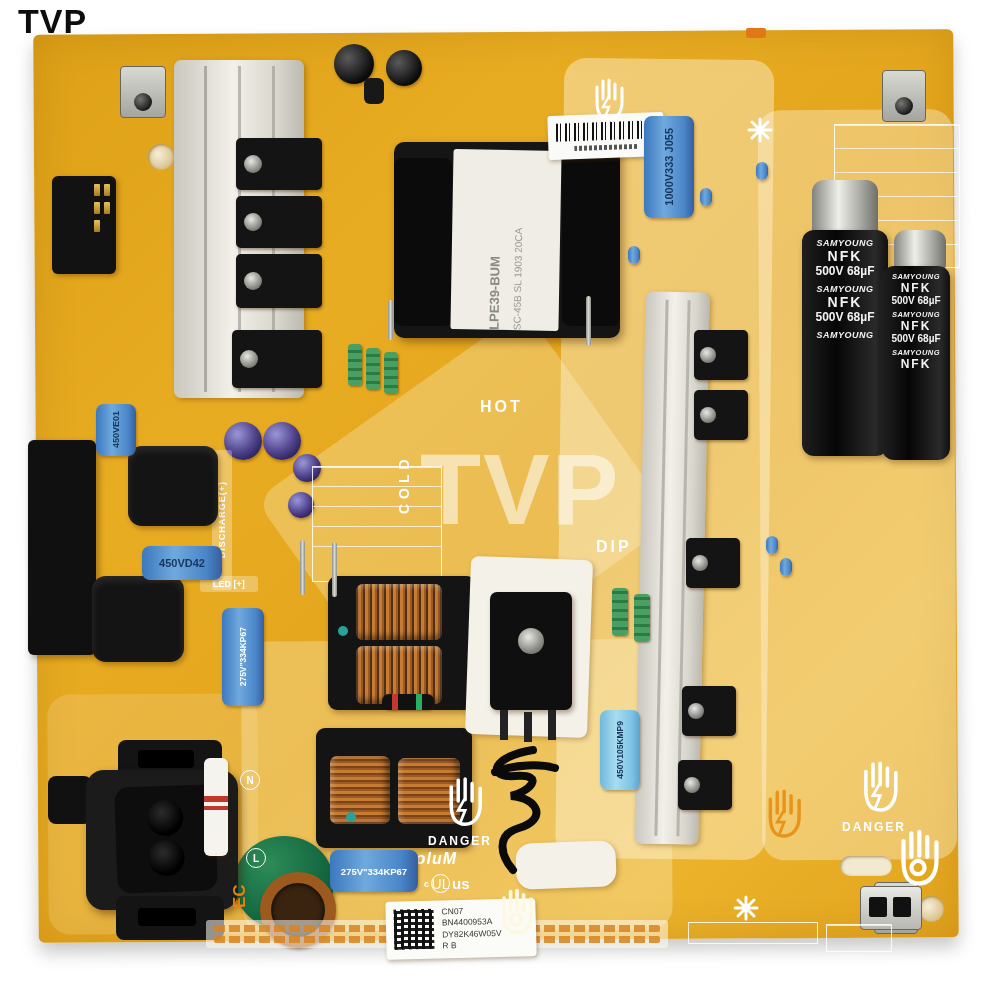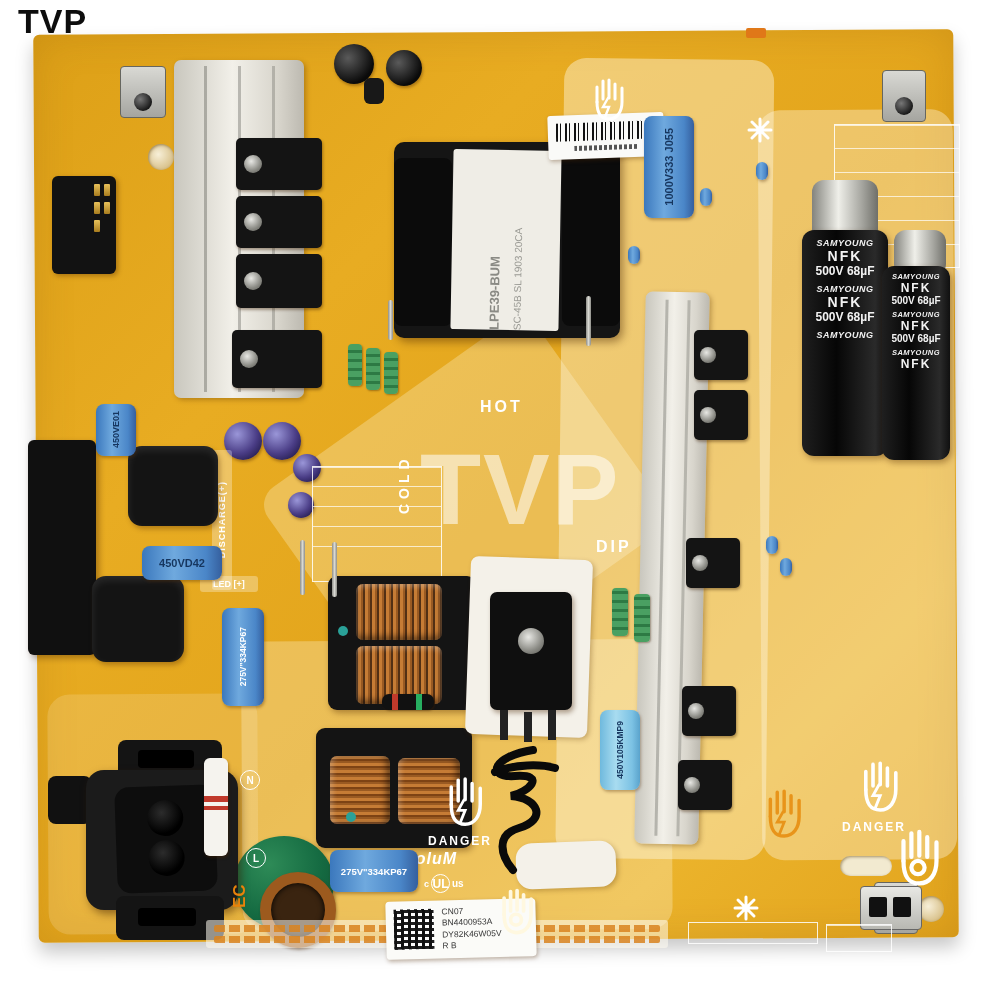--- a/index.html
+++ b/index.html
@@ -288,22 +288,22 @@
     <g fill="none" stroke="#fff" stroke-width="3" stroke-linecap="round">
       <path d="M9 28V13M15 25V7M21 24V6M27 25V10"></path>
       <path d="M9 28c0 12 4 17 12 17s13-7 13-17V14"></path>
       <path d="M20 24l-5 9h6l-4 10" stroke-width="2.4"></path>
     </g>
   </svg>
   <div class="abs silk" style="left:428px;top:834px;font-size:12px;letter-spacing:2px;">DANGER</div>
   <div class="abs silk" style="left:404px;top:850px;font-size:16px;font-style:italic;letter-spacing:1px;">SoluM</div>
   <div class="abs" style="left:424px;top:874px;display:flex;align-items:center;gap:2px;color:#fff;">
     <span style="font-size:9px;font-weight:700;">c</span>
-    <span style="font-size:12px;font-weight:700;border:1.5px solid #fff;border-radius:50%;width:17px;height:17px;display:inline-flex;align-items:center;justify-content:center;">UL</span>
-    <span style="font-size:10px;font-weight:700;">us</span>
+    <span style="font-size:14px;font-weight:400;border:1.5px solid #fff;border-radius:50%;width:17px;height:17px;display:inline-flex;align-items:center;justify-content:center;">UL</span>
+    <span style="font-size:15px;font-weight:700;">us</span>
   </div>
 
   <svg class="abs" style="left:455px;top:742px;" width="120" height="145" viewBox="0 0 120 145">
     <path d="M78 8 C38 14 30 36 60 34 C92 32 74 50 56 54 C84 56 92 78 64 86 C40 93 46 114 58 128 M40 30 C60 22 86 22 100 26" fill="none" stroke="#0a0a0a" stroke-width="8" stroke-linecap="round"></path>
   </svg>
 
   <div class="abs" style="left:234px;top:836px;width:100px;height:94px;border-radius:50%;background:radial-gradient(circle at 35% 30%,#2e8b57,#156b42 55%,#0c4f30);box-shadow:2px 3px 5px rgba(70,35,0,.45);"></div>
   <div class="abs" style="left:260px;top:872px;width:54px;height:54px;border-radius:50%;border:11px solid #9c5a1e;background:#3a2410;box-shadow:inset 0 0 6px #000,1px 2px 3px rgba(70,35,0,.4);"></div>
 
   <div class="abs bluecap" style="left:330px;top:850px;width:88px;height:42px;">

